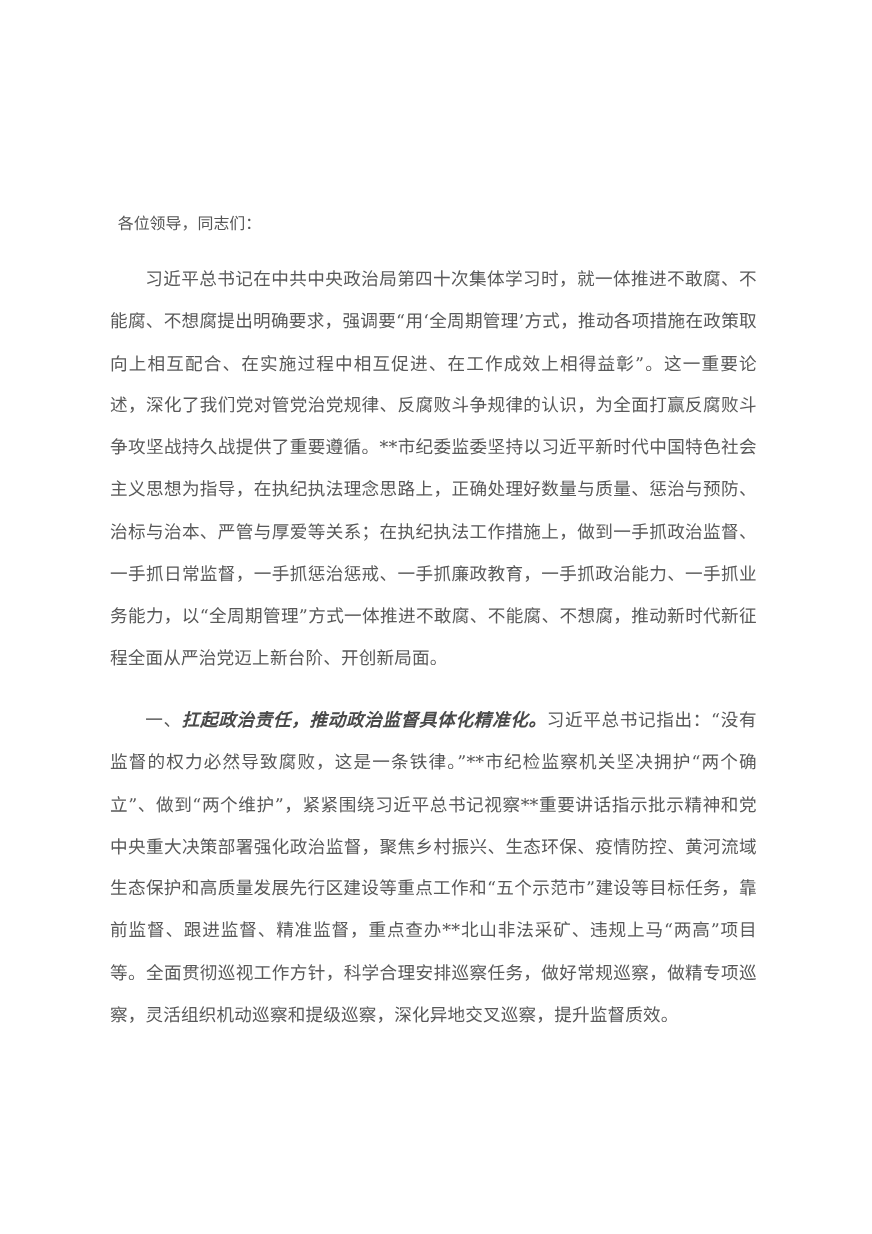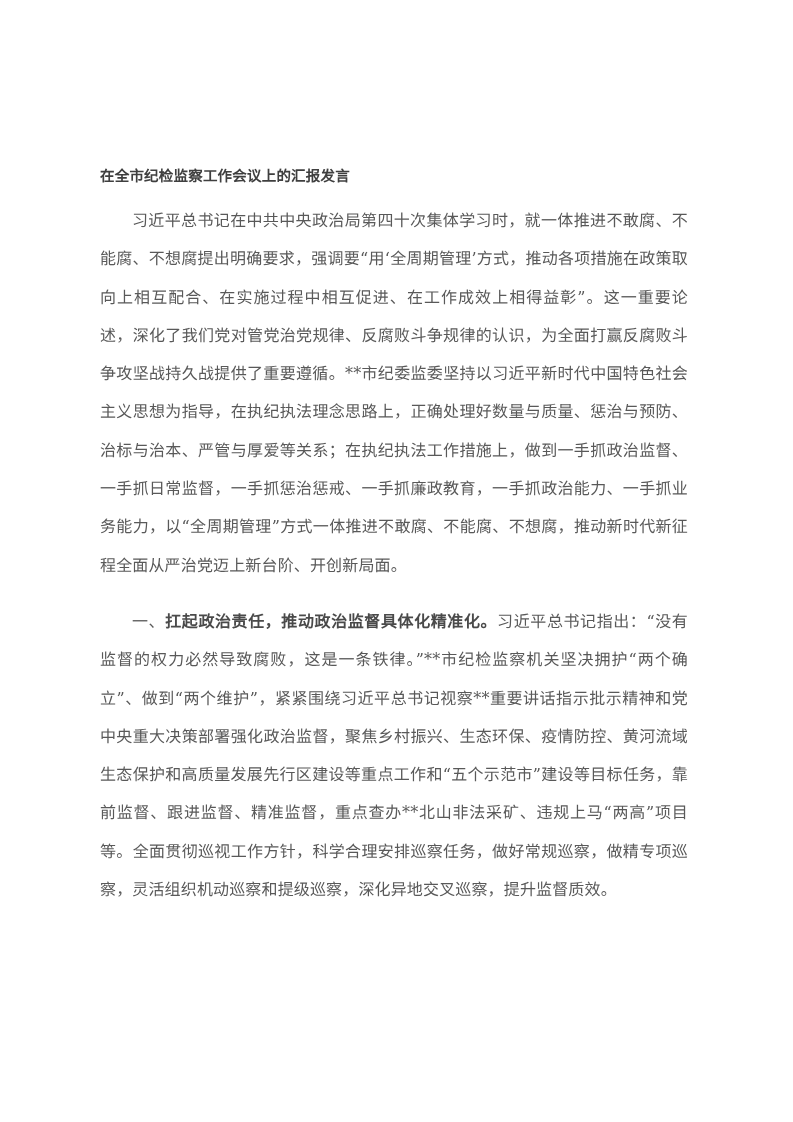--- a/index.html
+++ b/index.html
@@ -56,34 +56,35 @@
     text-justify: inter-ideograph;
     text-indent: 2em;
     letter-spacing: 0.15px;
   }
   .body-para.second {
     margin-top: 18px;
   }
   .sec-heading {
     font-weight: bold;
     color: #4a4a4a;
+    font-style: italic;
   }
   .lead-num {
     font-weight: normal;
     color: #595959;
   }
 </style>
 </head>
 <body>
 
 <div class="page">
   <div class="content">
 
-    <h1 class="doc-title">在全市纪检监察工作会议上的汇报发言</h1>
 
+    <p class="salutation">各位领导，同志们：</p>
 
     <p class="body-para">习近平总书记在中共中央政治局第四十次集体学习时，就一体推进不敢腐、不能腐、不想腐提出明确要求，强调要“用‘全周期管理’方式，推动各项措施在政策取向上相互配合、在实施过程中相互促进、在工作成效上相得益彰”。这一重要论述，深化了我们党对管党治党规律、反腐败斗争规律的认识，为全面打赢反腐败斗争攻坚战持久战提供了重要遵循。**市纪委监委坚持以习近平新时代中国特色社会主义思想为指导，在执纪执法理念思路上，正确处理好数量与质量、惩治与预防、治标与治本、严管与厚爱等关系；在执纪执法工作措施上，做到一手抓政治监督、一手抓日常监督，一手抓惩治惩戒、一手抓廉政教育，一手抓政治能力、一手抓业务能力，以“全周期管理”方式一体推进不敢腐、不能腐、不想腐，推动新时代新征程全面从严治党迈上新台阶、开创新局面。</p>
 
     <p class="body-para second">
       <span class="lead-num">一、</span><span class="sec-heading">扛起政治责任，推动政治监督具体化精准化。</span><span>习近平总书记指出：“没有监督的权力必然导致腐败，这是一条铁律。”**市纪检监察机关坚决拥护“两个确立”、做到“两个维护”，紧紧围绕习近平总书记视察**重要讲话指示批示精神和党中央重大决策部署强化政治监督，聚焦乡村振兴、生态环保、疫情防控、黄河流域生态保护和高质量发展先行区建设等重点工作和“五个示范市”建设等目标任务，靠前监督、跟进监督、精准监督，重点查办**北山非法采矿、违规上马“两高”项目等。全面贯彻巡视工作方针，科学合理安排巡察任务，做好常规巡察，做精专项巡察，灵活组织机动巡察和提级巡察，深化异地交叉巡察，提升监督质效。</span>
     </p>
 
   </div>
 </div>
 

